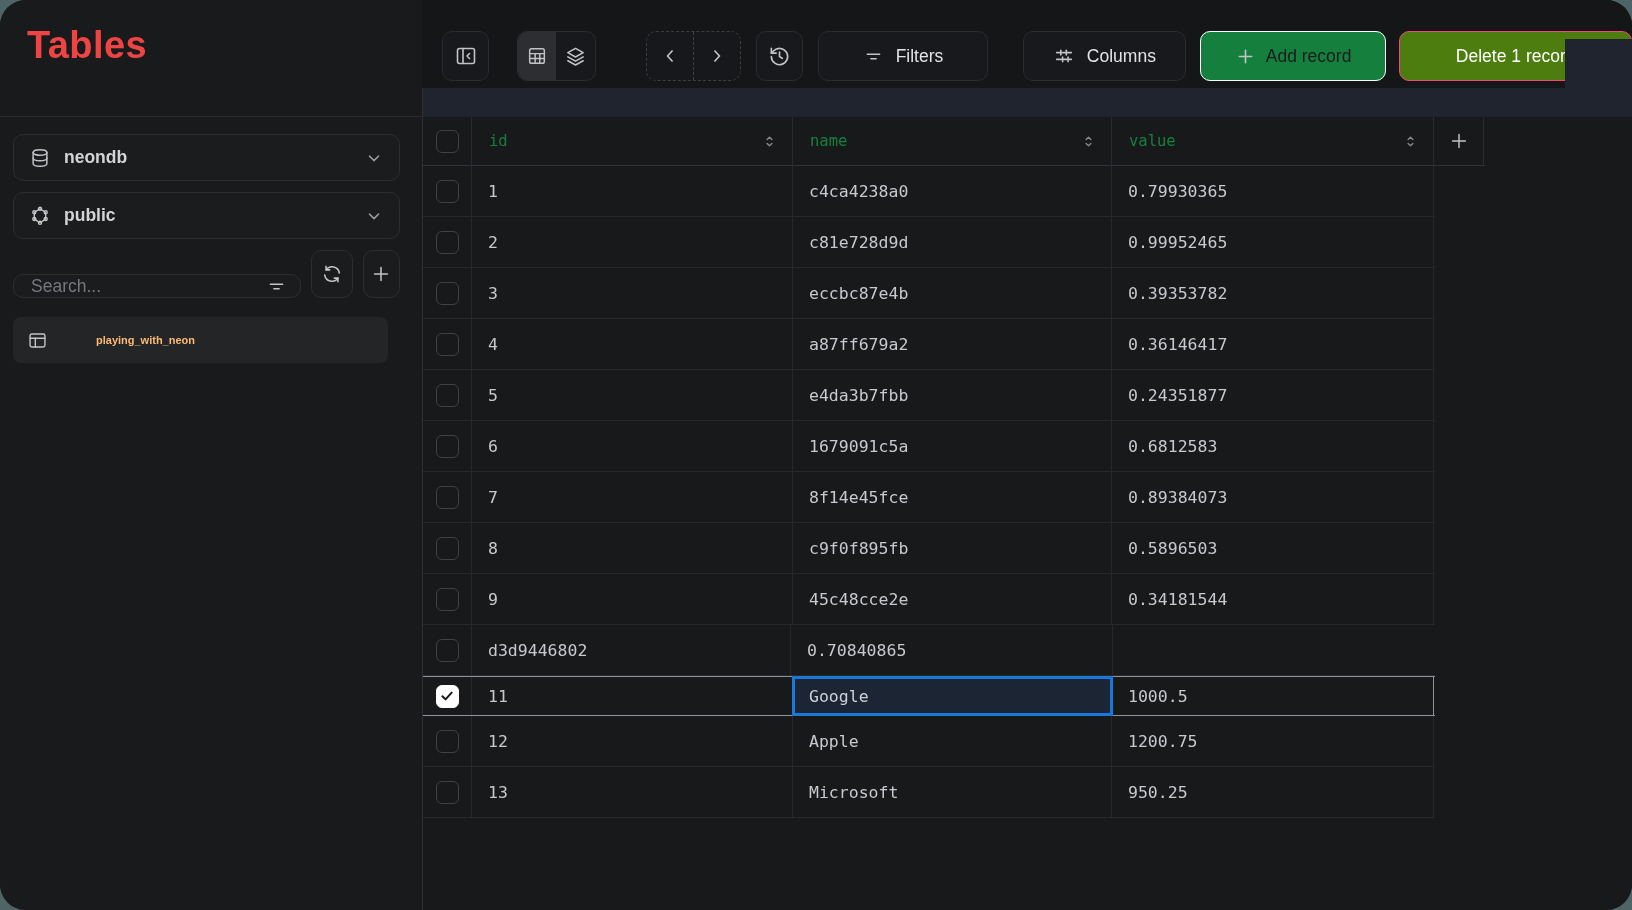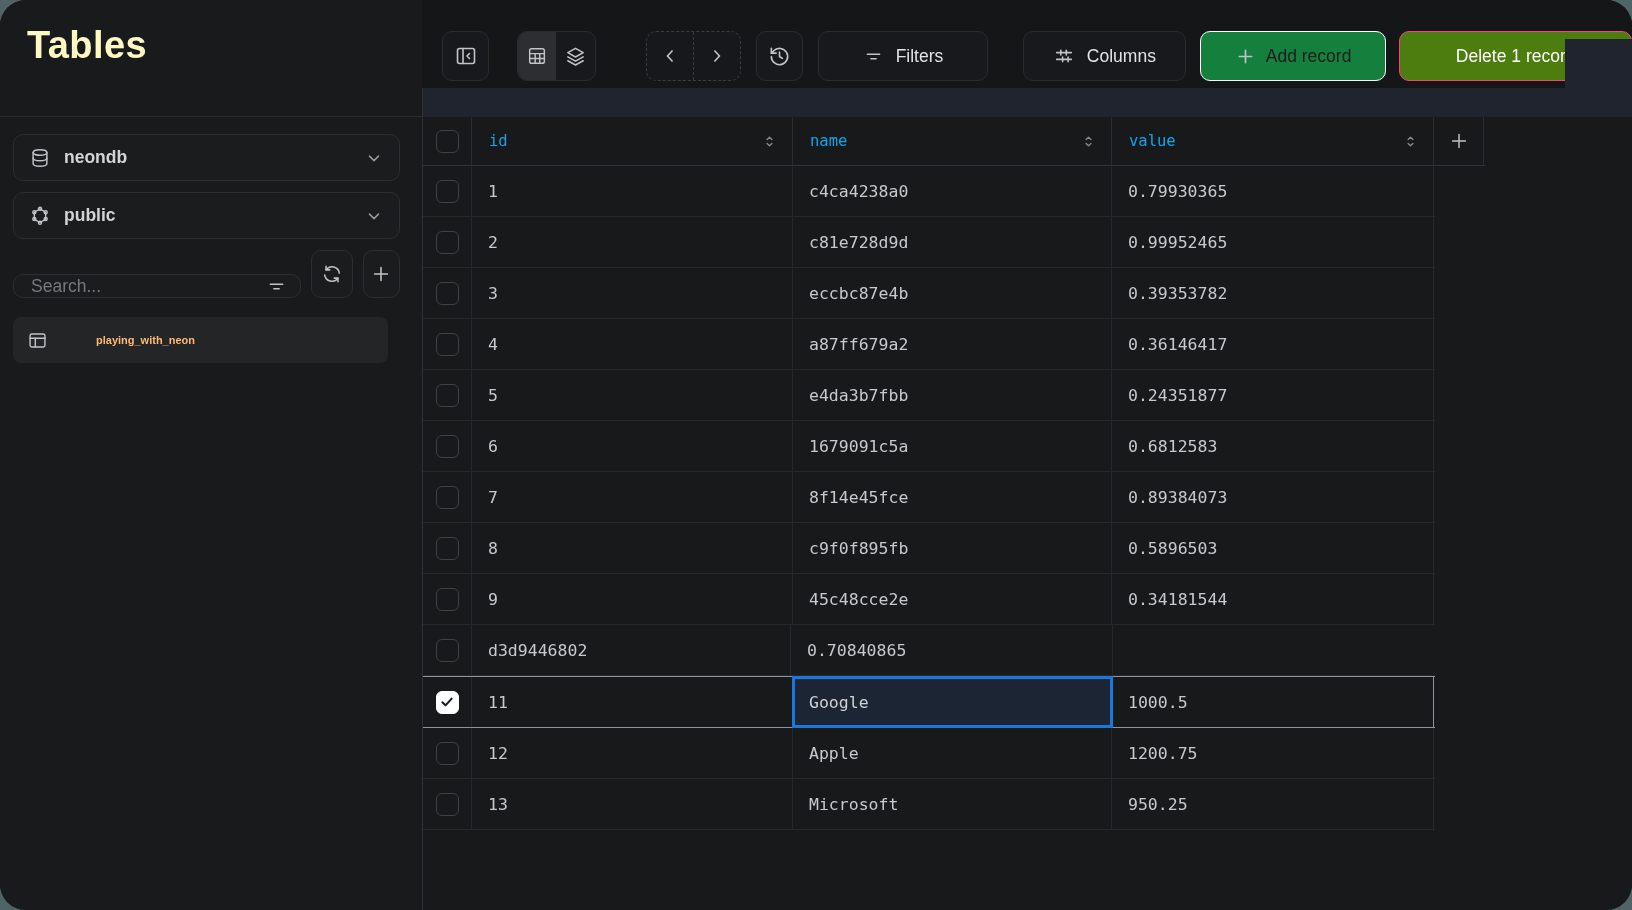--- a/index.html
+++ b/index.html
@@ -7,21 +7,21 @@
     width:1632px; height:910px; background:#4e6466; position:relative;
     font-family:"Liberation Sans", sans-serif; overflow:hidden;
   }
   .window {
     position:absolute; inset:0; border-radius:26px; overflow:hidden;
     background:#18191b; display:flex;
   }
   
   .sidebar { width:422px; flex:none; background:#191a1b; display:flex; flex-direction:column; }
   .sb-head { height:117px; box-sizing:border-box; border-bottom:1px solid #2b2c2e; padding:24px 0 0 27px; }
-  .sb-title { font-size:38px; font-weight:bold; color:#fef9c3; letter-spacing:.4px; }
+  .sb-title { font-size:38px; font-weight:bold; color:#ef4444; letter-spacing:.4px; }
   .sb-body { padding:17px 22px 0 13px; }
   .select {
     height:47px; box-sizing:border-box; border:1px solid #2d2e31; border-radius:10px;
     background:#1b1c1e; display:flex; align-items:center; gap:13px; padding:0 16px 0 15px;
     margin-bottom:11px; cursor:pointer;
   }
   .select .lbl { flex:1; color:#d3d4d6; font-size:17.5px;font-weight:bold; }
   .icn { display:flex; align-items:center; justify-content:center; color:#c2c3c6; }
   .chevdn { color:#97999d; }
   .search-row { display:flex; gap:10px; margin-top:11px; height:48px; }
@@ -72,40 +72,40 @@
   .hist { margin-left:15px; }
   .filters { margin-left:15px; width:173px; gap:12px; }
   .columns { margin-left:35px; width:166px; gap:12px; }
   .addrec { margin-left:14px; width:190px; gap:10px; background:#15803d; border-color:#ffffff; color:#1b1b1d; font-weight:500; }
   .delrec { margin-left:13px; width:237px; background:#4d7c0f; border-color:#f8437c; color:#ffffff; font-weight:500; }
   .content { flex:1; border-left:1px solid #2f3034; display:flex; flex-direction:column; min-height:0; }
   .strip { height:29px; flex:none; background:#20242f; }
   .thead { display:flex; width:1062px; height:49px; box-sizing:border-box; border-bottom:1px solid #323338; }
   .th {
     box-sizing:border-box; border-right:1px solid #2b2c30; display:flex; align-items:center;
-    justify-content:space-between; padding:0 13px 0 17px; color:#0ea5e9;
+    justify-content:space-between; padding:0 13px 0 17px; color:#15803d;
     font-family:"DejaVu Sans Mono", monospace; font-size:15.5px; cursor:pointer;
   }
   .th.c-check { width:49px; padding:0; justify-content:center; }
   .th.c-id { width:321px; } .th.c-name { width:319px;gap:28px; } .th.c-value { width:322px; }
   .th.c-add { width:50px; padding:0; justify-content:center; color:#a2a4a8; }
   .sorticn { color:#85878c; display:flex; }
   .trow { display:flex; width:1012px; height:51px; box-sizing:border-box; border-bottom:1px solid #27282c; }
   .td {
     box-sizing:border-box; border-right:1px solid #27282c; display:flex; align-items:center;
     padding:0 16px; font-family:"DejaVu Sans Mono", monospace; font-size:16.5px; color:#c7c9cd; cursor:default;
   }
   .td.c-check { width:49px; padding:0; justify-content:center; }
   .td.c-id { width:321px; } .td.c-name { width:319px; } .td.c-value { width:322px; }
   .cb {
     width:23px; height:23px; box-sizing:border-box; border:1.5px solid #404146; border-radius:6px;
     display:flex; align-items:center; justify-content:center; color:transparent; cursor:pointer; background:transparent;
   }
   .cb.checked { background:#ffffff; border-color:#ffffff; color:#1a1a1a; }
-  .trow.selected { height:52px; border-top:1px solid #8f949b; border-bottom:1px solid #8f949b; }
+  .trow.selected { height:40px; border-top:1px solid #8f949b; border-bottom:1px solid #8f949b; }
   .trow.selected .td.c-value { border-right-color:#8f949b; }
   .td.selcell { background:#1c2534; outline:3px solid #1878dc; outline-offset:-2px; color:#ced2d8; position:relative; z-index:2; }
   svg { display:block; }
 </style>
 </head>
 <body>
 
 <div class="window">
 
   <aside class="sidebar">

